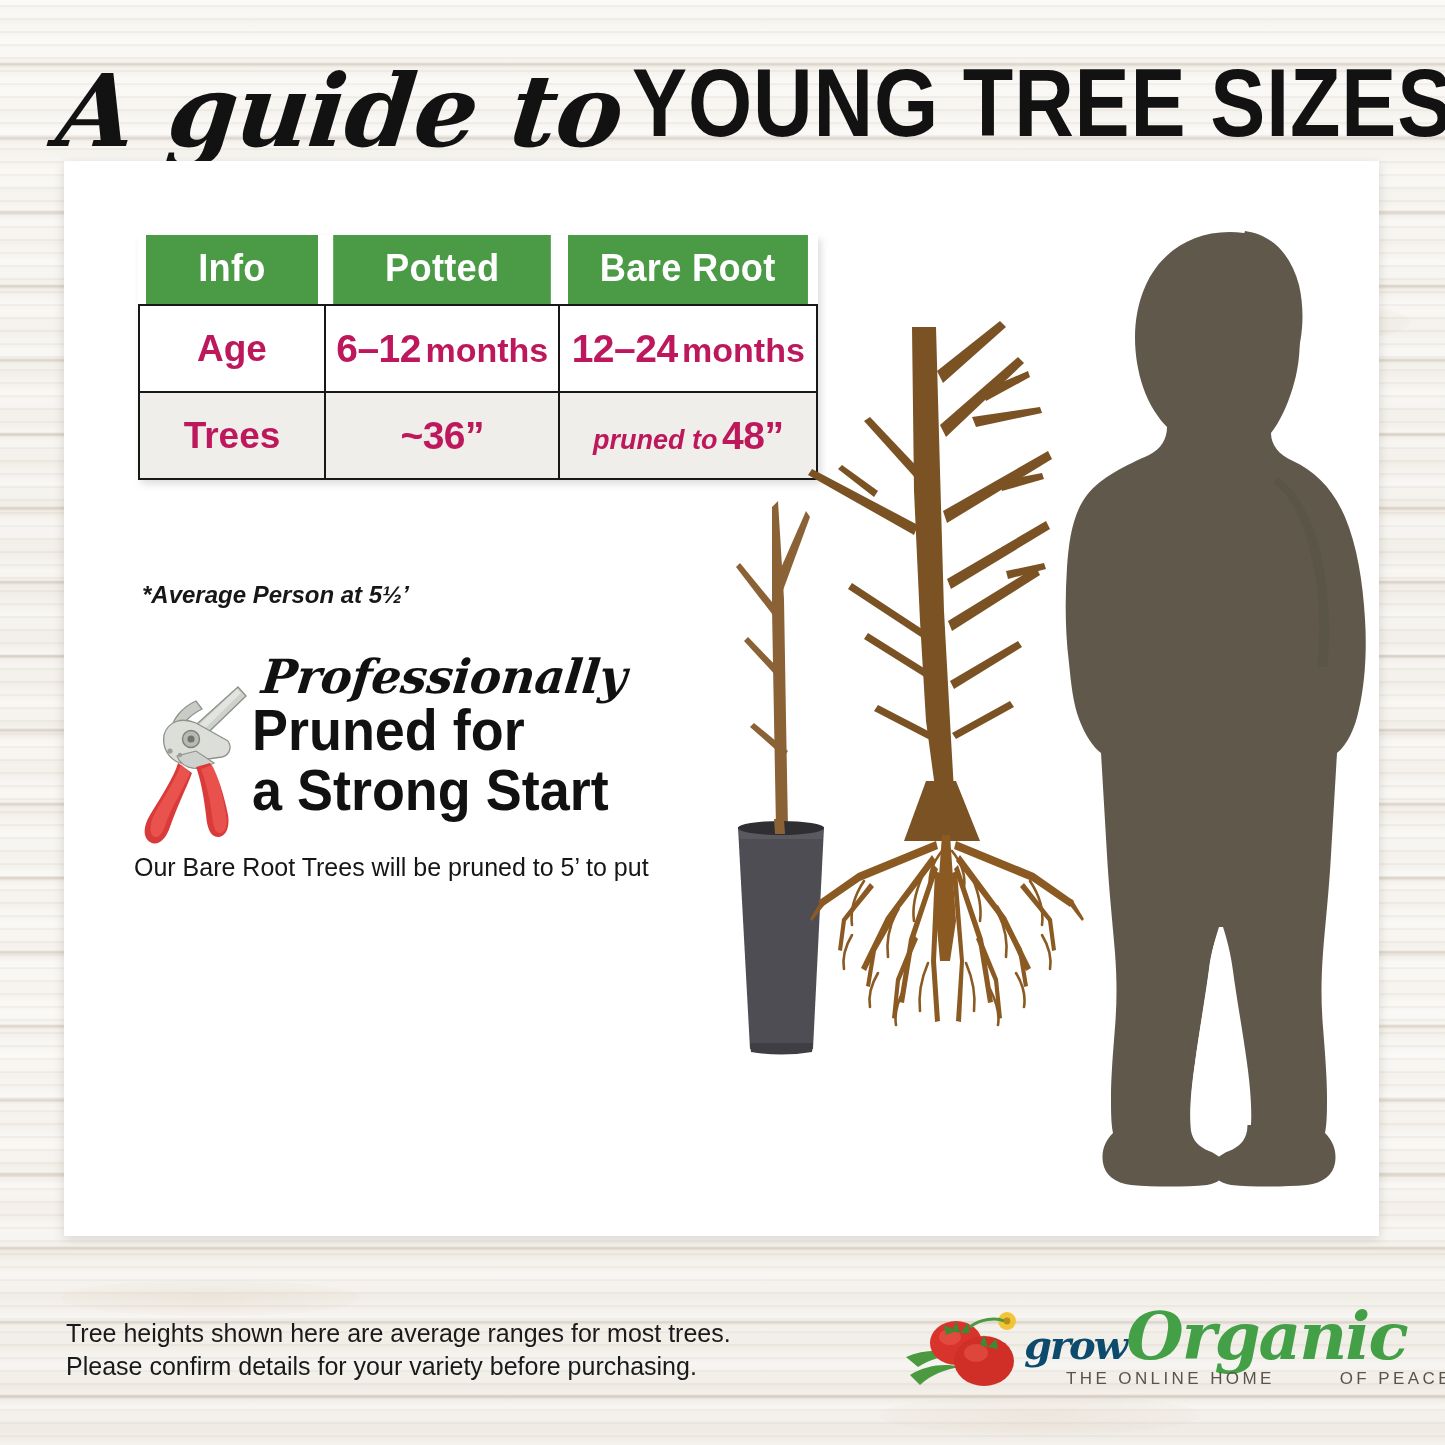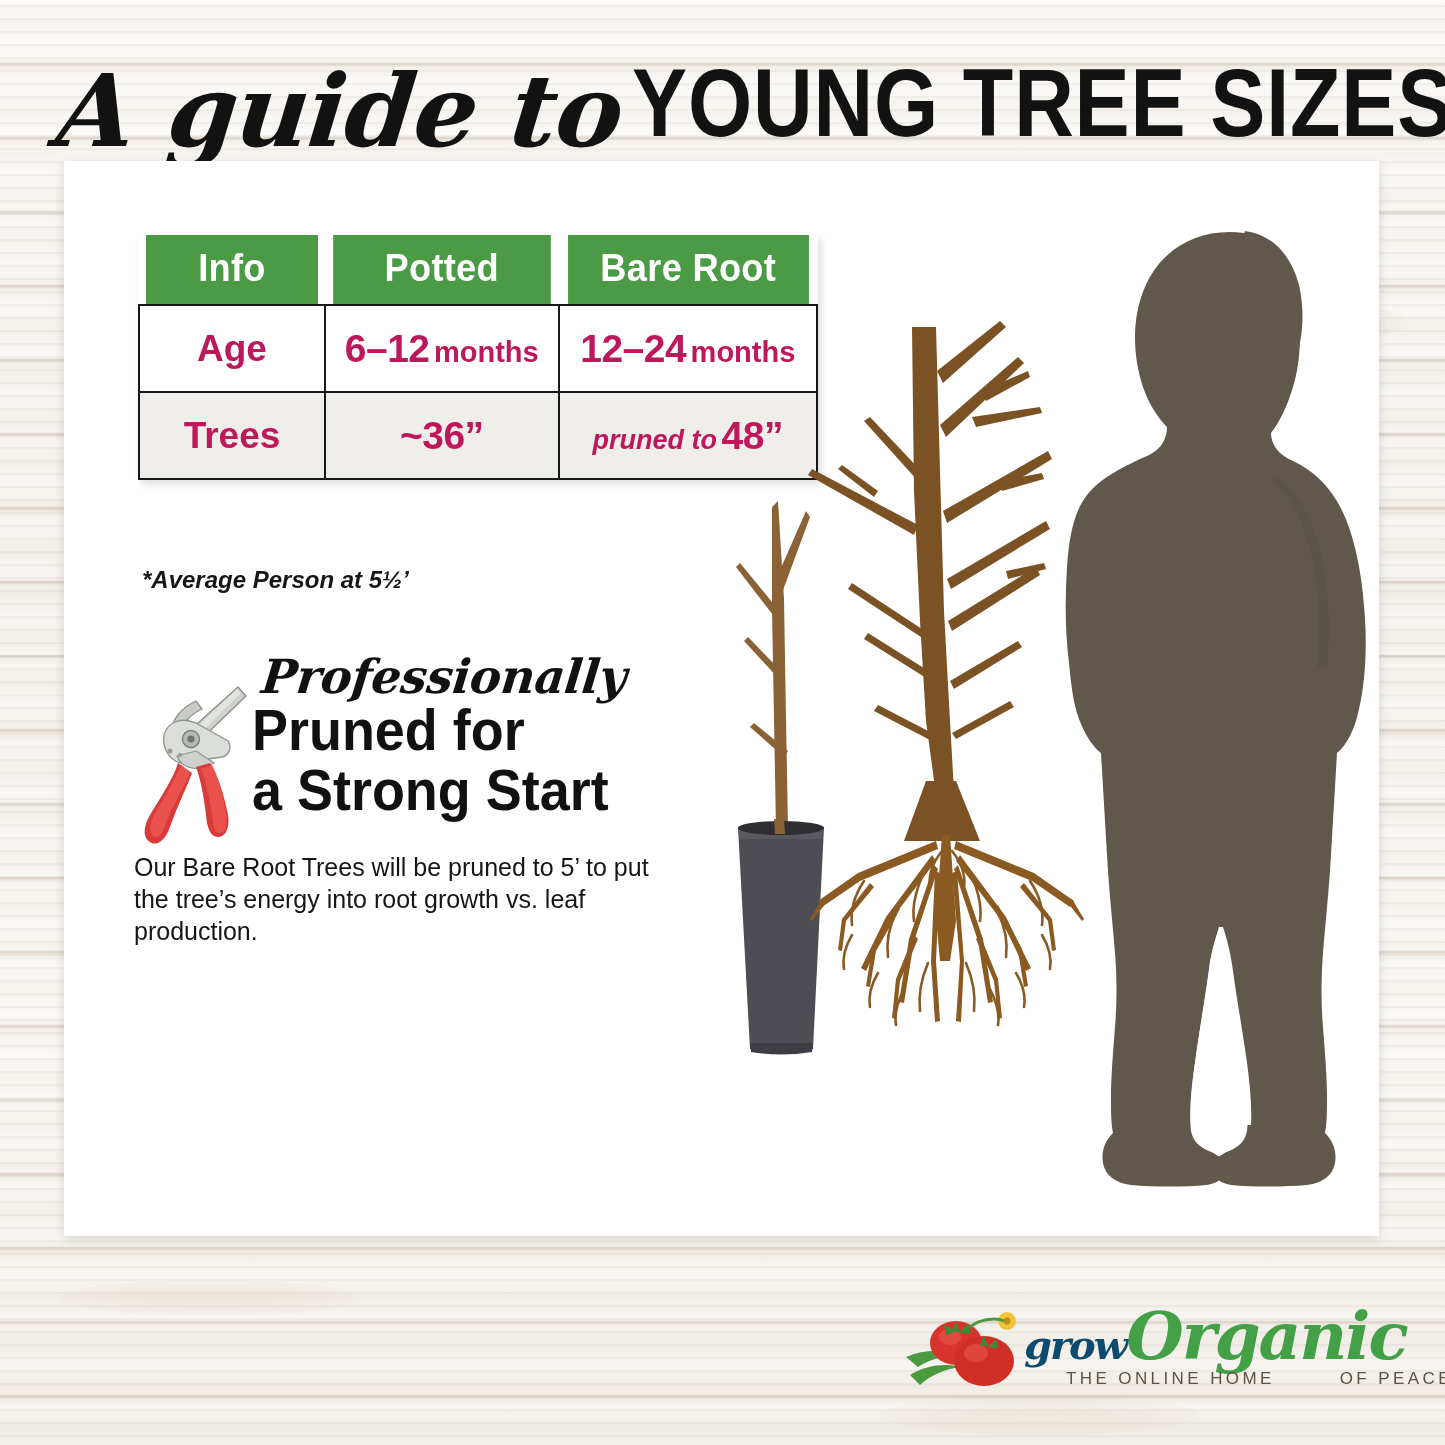--- a/index.html
+++ b/index.html
@@ -78,28 +78,28 @@
   #spec-table td{
     border:2px solid #181818;
     text-align:center;vertical-align:middle;
     height:83px;
     font-family:"Liberation Sans", sans-serif;
     font-weight:700;color:#be185d;
   }
   #spec-table tr:nth-child(3) td{background:#efeeea;}
   .rowlabel{font-size:37px;width:182px;}
   .big{font-size:39px;letter-spacing:-.5px;text-align:center;}
-  .small{font-size:29px;font-weight:700;}
+  .small{font-size:34px;font-weight:700;}
   .ital{font-style:italic;font-size:27px;}
   .frac{font-size:32px;letter-spacing:-.5px;}
   .hdr-row th{border:none;}
   .hdr-row th:first-child{padding-left:12px;}
 
   #table-note{
-    position:absolute;left:78px;top:405px;
+    position:absolute;left:78px;top:420px;
     font-family:"Liberation Sans", sans-serif;
     font-style:italic;font-weight:700;font-size:24px;color:#171717;
   }
 
   
   #pruned{position:absolute;left:70px;top:492px;width:560px;}
   #shears{position:absolute;left:0px;top:10px;width:120px;height:190px;}
   #pruned-text{position:absolute;left:118px;top:0px;width:440px;}
   .p-script{
     font-family:"DejaVu Serif", serif;
@@ -213,21 +213,20 @@
       </svg>
 
       <div id="pruned-text">
         <span class="p-script">Professionally</span>
         <span class="p-big">Pruned for</span>
         <span class="p-big">a Strong Start</span>
       </div>
 
       <div id="pruned-body">
         <div>Our Bare Root Trees will be pruned to 5’ to put</div>
-        <div>the tree’s energy into root growth vs. leaf production.</div>
       </div>
     </div>
 
     <svg id="potted" viewBox="0 0 190 610">
       <g fill="#8a6236">
         <path d="M58 18 L64 12 L70 110 L72 230 L74 340 L68 344 L62 340 L60 230 L58 120 Z"></path>
         <path d="M63 88 L92 22 L96 28 L68 104 Z"></path>
         <path d="M62 130 L22 78 L26 74 L67 124 Z"></path>
         <path d="M65 190 L30 152 L34 148 L69 184 Z"></path>
         <path d="M70 268 L36 238 L40 234 L74 262 Z"></path>
@@ -373,20 +372,24 @@
         L202 898
         C203 880 201 858 198 836
         C194 806 188 774 184 744
         C182 728 178 712 174 700 Z"></path>
 
       <path fill="#544e41" opacity=".35" d="M228 250 C250 264 266 296 274 336 C280 368 282 406 278 440 L268 440 C272 404 270 366 264 336 C256 298 242 268 224 256 Z"></path>
     </svg>
 
   </div>
 
+  <div id="footer-note">
+    <div>Tree heights shown here are average ranges for most trees.</div>
+    <div>Please confirm details for your variety before purchasing.</div>
+  </div>
 
   <div id="logo">
 
     <svg style="position:absolute;left:0;top:0;width:130px;height:95px;" viewBox="0 0 130 95">
       <g fill="#4c9a3f">
         <path d="M6 52 C24 44 44 44 58 50 C46 50 30 54 18 62 Z"></path>
         <path d="M10 70 C26 60 46 58 60 62 C46 64 30 70 20 80 Z"></path>
         <path d="M34 40 C46 30 60 28 70 32 C58 34 46 40 38 48 Z"></path>
       </g>
       <ellipse cx="56" cy="38" rx="26" ry="22" fill="#d8342c"></ellipse>

